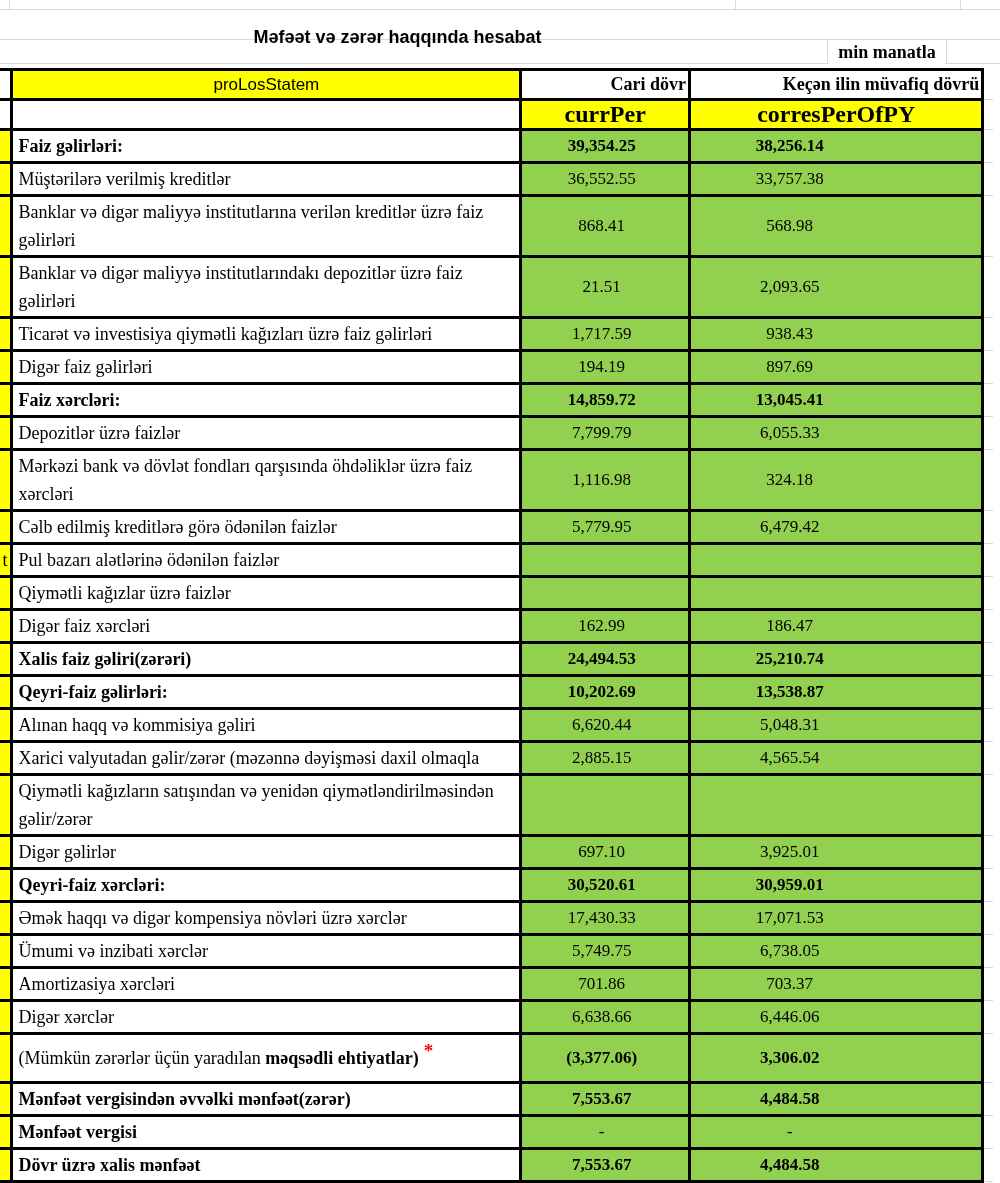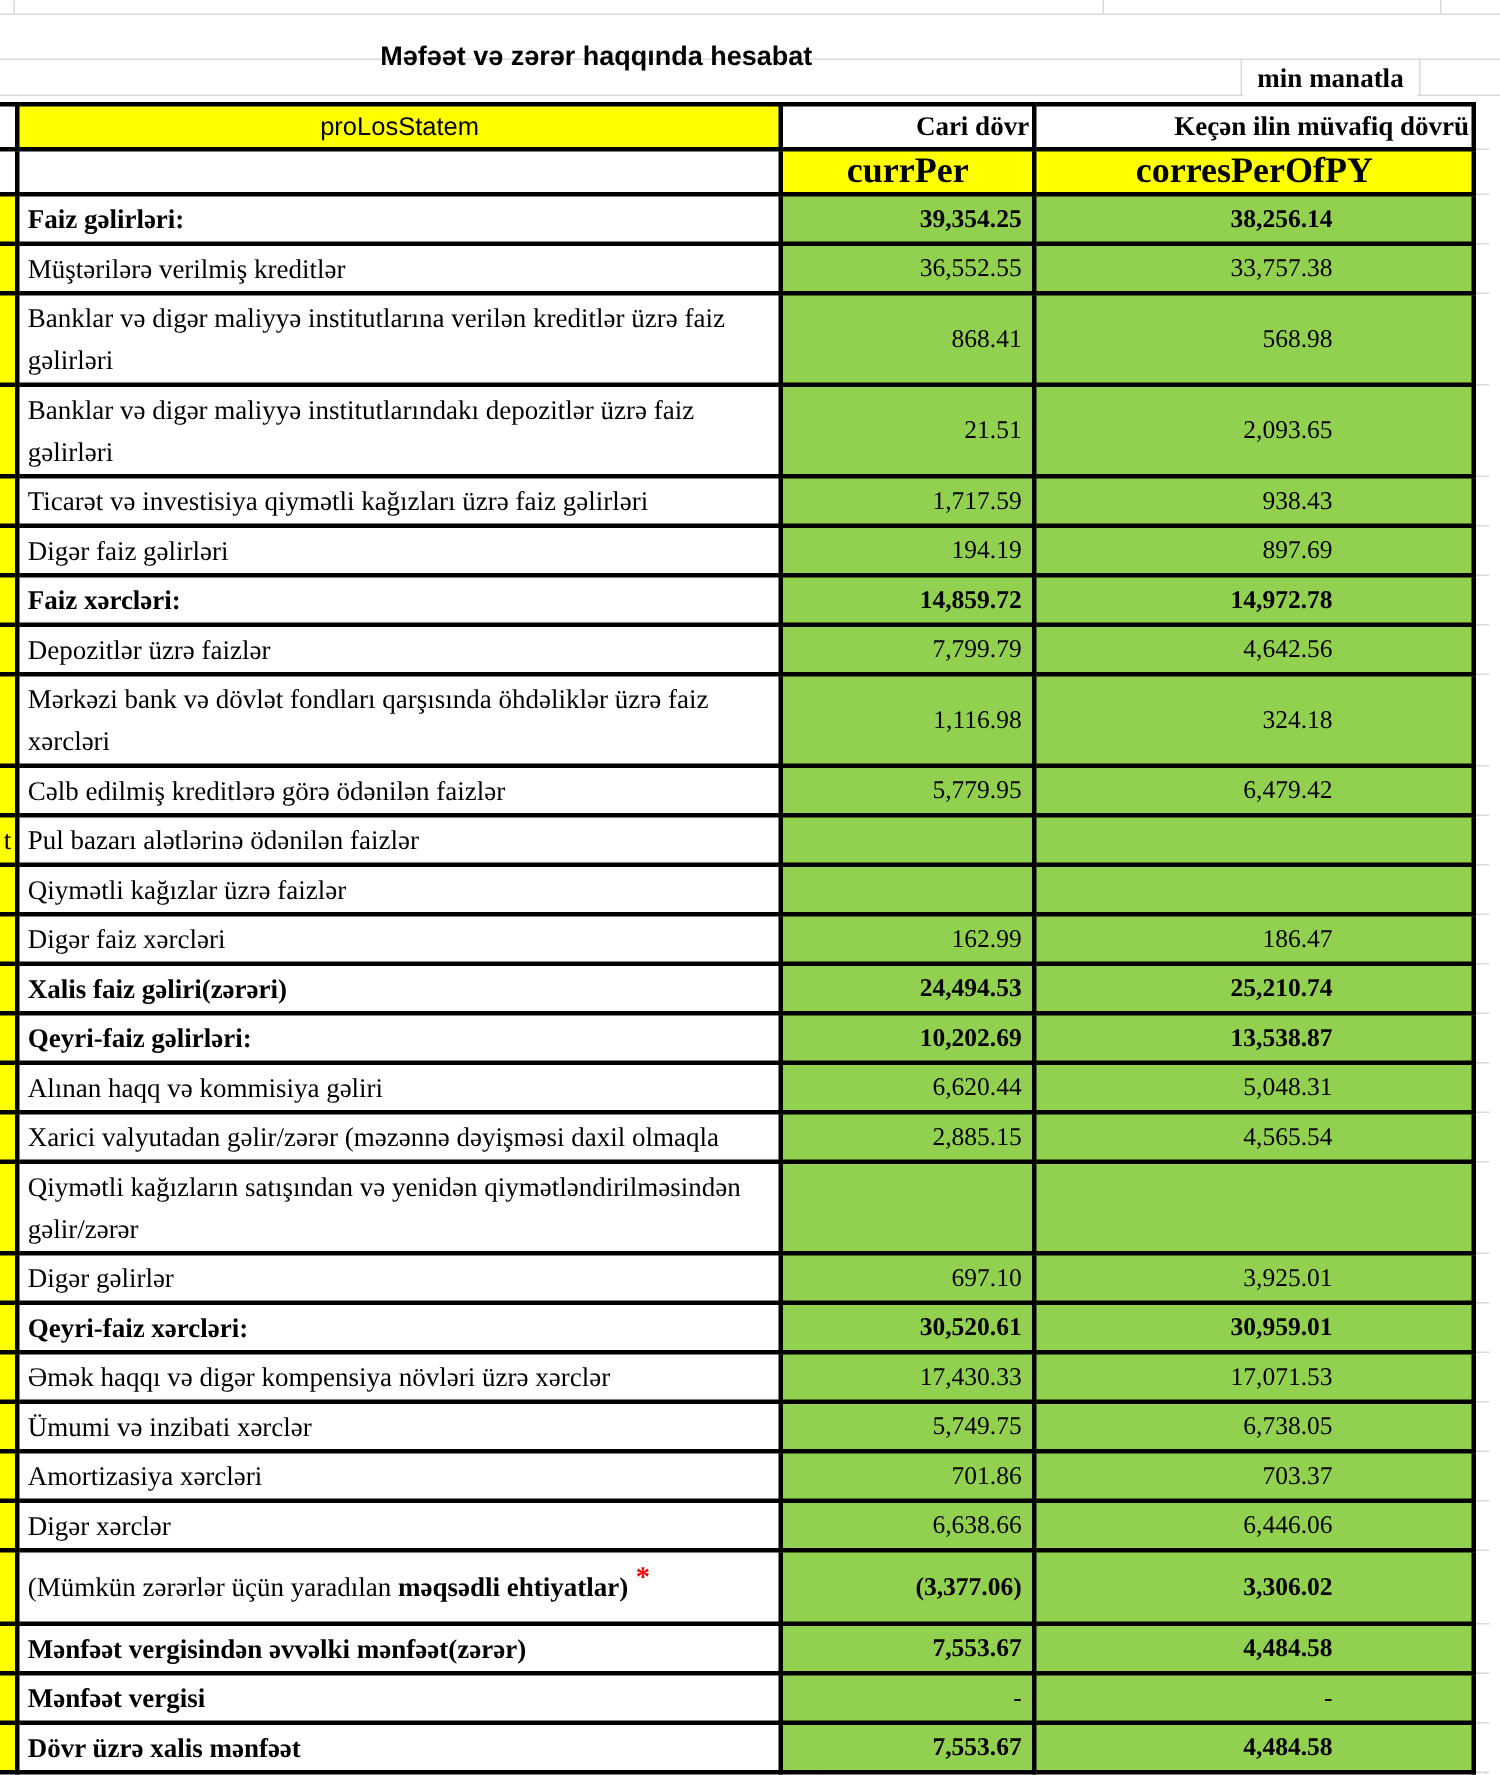--- a/index.html
+++ b/index.html
@@ -27,21 +27,21 @@
   }
   td{padding:0;overflow:visible}
   td.b{border:3px solid #000}
   td.sliver{width:14px;background:var(--yellow);font-size:18px;text-align:right;padding-right:3px}
   tr.hrow td.sliver{background:#fff}
   td.label{
     width:529px;padding:1px 4px 1px 5px;font-size:18px;line-height:28px;
     vertical-align:middle;background:#fff;height:28px;font-family:Liberation Serif, serif;
   }
   td.nowrap{white-space:nowrap}
-  td.num{font-size:17px;vertical-align:middle;background:var(--green);text-align:right;height:28px;line-height:22px}
+  td.num{font-size:17px;vertical-align:middle;background:var(--green);text-align:center;height:28px;line-height:22px}
   td.n1{width:192px;padding-right:7px}
   td.n2{width:248px;padding-right:93px}
   tr.tall td{height:44px}
   .bold{font-weight:bold}
   td.hname{width:529px;background:var(--yellow);font-family:"Liberation Sans",sans-serif;font-size:17px;text-align:center;height:27px;vertical-align:middle}
   td.hcol{background:#fff;font-weight:bold;font-size:18px;text-align:right;height:27px;vertical-align:middle;padding:0 2px}
   td.hsub{background:var(--yellow);font-weight:bold;font-size:24px;text-align:center;height:26px;vertical-align:middle}
   td.hblank{background:#fff}
   td.gutter{width:12px;border:none;border-bottom:1px solid var(--grid);background:#fff}
   .mark{color:var(--red);font-weight:bold;font-size:19px;position:relative;top:-7px;margin-left:5px}
@@ -122,28 +122,28 @@
         <td class="b sliver"></td>
         <td class="b label nowrap">Digər faiz gəlirləri</td>
         <td class="b num n1">194.19</td>
         <td class="b num n2">897.69</td>
         <td class="gutter"></td>
       </tr>
       <tr>
         <td class="b sliver"></td>
         <td class="b label bold nowrap">Faiz xərcləri:</td>
         <td class="b num n1 bold">14,859.72</td>
-        <td class="b num n2 bold">14,972.78</td>
+        <td class="b num n2 bold">13,045.41</td>
         <td class="gutter"></td>
       </tr>
       <tr>
         <td class="b sliver"></td>
         <td class="b label nowrap">Depozitlər üzrə faizlər</td>
         <td class="b num n1">7,799.79</td>
-        <td class="b num n2">4,642.56</td>
+        <td class="b num n2">6,055.33</td>
         <td class="gutter"></td>
       </tr>
       <tr>
         <td class="b sliver"></td>
         <td class="b label">Mərkəzi bank və dövlət fondları qarşısında öhdəliklər üzrə faiz xərcləri</td>
         <td class="b num n1">1,116.98</td>
         <td class="b num n2">324.18</td>
         <td class="gutter"></td>
       </tr>
       <tr>

